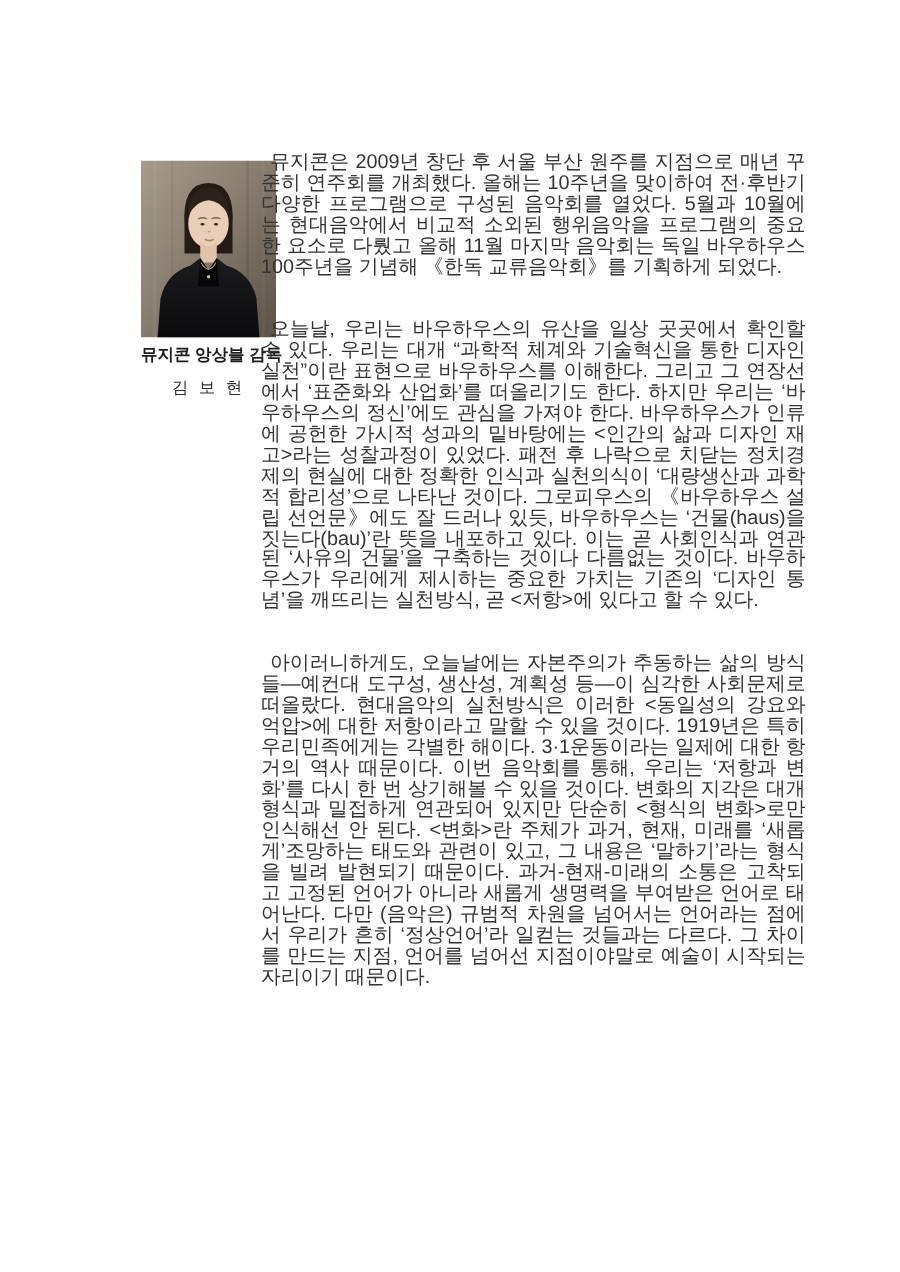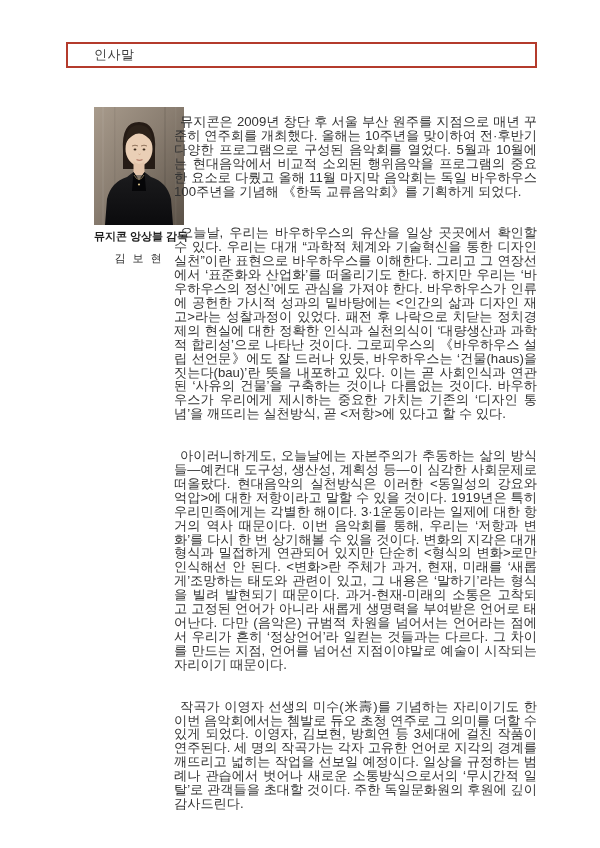--- a/index.html
+++ b/index.html
@@ -50,42 +50,39 @@
   }
   .caption-name {
     margin-top: 7px;
     font-size: 11px;
     color: #2e2e2e;
     letter-spacing: 2px;
   }
   .body-text {
     position: absolute;
     left: 174px;
-    top: 115px;
+    top: 101px;
     width: 363px;
   }
   .body-text p {
     margin: 0 0 28px 0;
     font-size: 13.2px;
     line-height: 13.9px;
     color: #333333;
     text-align: justify;
     text-indent: 6px;
     word-break: break-all;
   }
   .body-text p:last-child { margin-bottom: 0; }
 </style>
 </head>
 <body>
 
 <div class="page">
 
-  <div class="header-box">
-    <span class="title">인사말</span>
-  </div>
 
   <div class="photo-block">
     <svg class="photo-frame" viewBox="0 0 90 118" aria-hidden="true">
       <defs>
         <linearGradient id="bgGrad" x1="0" y1="0" x2="1" y2="1">
           <stop offset="0" stop-color="#a89b8c"></stop>
           <stop offset="0.45" stop-color="#8a7e71"></stop>
           <stop offset="1" stop-color="#5a5147"></stop>
         </linearGradient>
         <linearGradient id="blazerGrad" x1="0" y1="0" x2="0" y2="1">
@@ -114,16 +111,15 @@
       <circle cx="45" cy="77.5" r="1.1" fill="#d8c18a"></circle>
     </svg>
     <div class="caption-role">뮤지콘 앙상블 감독</div>
     <div class="caption-name">김 보 현</div>
   </div>
 
   <div class="body-text">
     <p>뮤지콘은 2009년 창단 후 서울 부산 원주를 지점으로 매년 꾸준히 연주회를 개최했다. 올해는 10주년을 맞이하여 전·후반기 다양한 프로그램으로 구성된 음악회를 열었다. 5월과 10월에는 현대음악에서 비교적 소외된 행위음악을 프로그램의 중요한 요소로 다뤘고 올해 11월 마지막 음악회는 독일 바우하우스 100주년을 기념해 《한독 교류음악회》를 기획하게 되었다.</p>
     <p>오늘날, 우리는 바우하우스의 유산을 일상 곳곳에서 확인할 수 있다. 우리는 대개 “과학적 체계와 기술혁신을 통한 디자인 실천”이란 표현으로 바우하우스를 이해한다. 그리고 그 연장선에서 ‘표준화와 산업화’를 떠올리기도 한다. 하지만 우리는 ‘바우하우스의 정신’에도 관심을 가져야 한다. 바우하우스가 인류에 공헌한 가시적 성과의 밑바탕에는 &lt;인간의 삶과 디자인 재고&gt;라는 성찰과정이 있었다. 패전 후 나락으로 치닫는 정치경제의 현실에 대한 정확한 인식과 실천의식이 ‘대량생산과 과학적 합리성’으로 나타난 것이다. 그로피우스의 《바우하우스 설립 선언문》에도 잘 드러나 있듯, 바우하우스는 ‘건물(haus)을 짓는다(bau)’란 뜻을 내포하고 있다. 이는 곧 사회인식과 연관된 ‘사유의 건물’을 구축하는 것이나 다름없는 것이다. 바우하우스가 우리에게 제시하는 중요한 가치는 기존의 ‘디자인 통념’을 깨뜨리는 실천방식, 곧 &lt;저항&gt;에 있다고 할 수 있다.</p>
     <p>아이러니하게도, 오늘날에는 자본주의가 추동하는 삶의 방식들—예컨대 도구성, 생산성, 계획성 등—이 심각한 사회문제로 떠올랐다. 현대음악의 실천방식은 이러한 &lt;동일성의 강요와 억압&gt;에 대한 저항이라고 말할 수 있을 것이다. 1919년은 특히 우리민족에게는 각별한 해이다. 3·1운동이라는 일제에 대한 항거의 역사 때문이다. 이번 음악회를 통해, 우리는 ‘저항과 변화’를 다시 한 번 상기해볼 수 있을 것이다. 변화의 지각은 대개 형식과 밀접하게 연관되어 있지만 단순히 &lt;형식의 변화&gt;로만 인식해선 안 된다. &lt;변화&gt;란 주체가 과거, 현재, 미래를 ‘새롭게’조망하는 태도와 관련이 있고, 그 내용은 ‘말하기’라는 형식을 빌려 발현되기 때문이다. 과거-현재-미래의 소통은 고착되고 고정된 언어가 아니라 새롭게 생명력을 부여받은 언어로 태어난다. 다만 (음악은) 규범적 차원을 넘어서는 언어라는 점에서 우리가 흔히 ‘정상언어’라 일컫는 것들과는 다르다. 그 차이를 만드는 지점, 언어를 넘어선 지점이야말로 예술이 시작되는 자리이기 때문이다.</p>
-    <p>작곡가 이영자 선생의 미수(米壽)를 기념하는 자리이기도 한 이번 음악회에서는 쳄발로 듀오 초청 연주로 그 의미를 더할 수 있게 되었다. 이영자, 김보현, 방희연 등 3세대에 걸친 작품이 연주된다. 세 명의 작곡가는 각자 고유한 언어로 지각의 경계를 깨뜨리고 넓히는 작업을 선보일 예정이다. 일상을 규정하는 범례나 관습에서 벗어나 새로운 소통방식으로서의 ‘무시간적 일탈’로 관객들을 초대할 것이다. 주한 독일문화원의 후원에 깊이 감사드린다.</p>
   </div>
 
 </div>
 
 </body></html>

